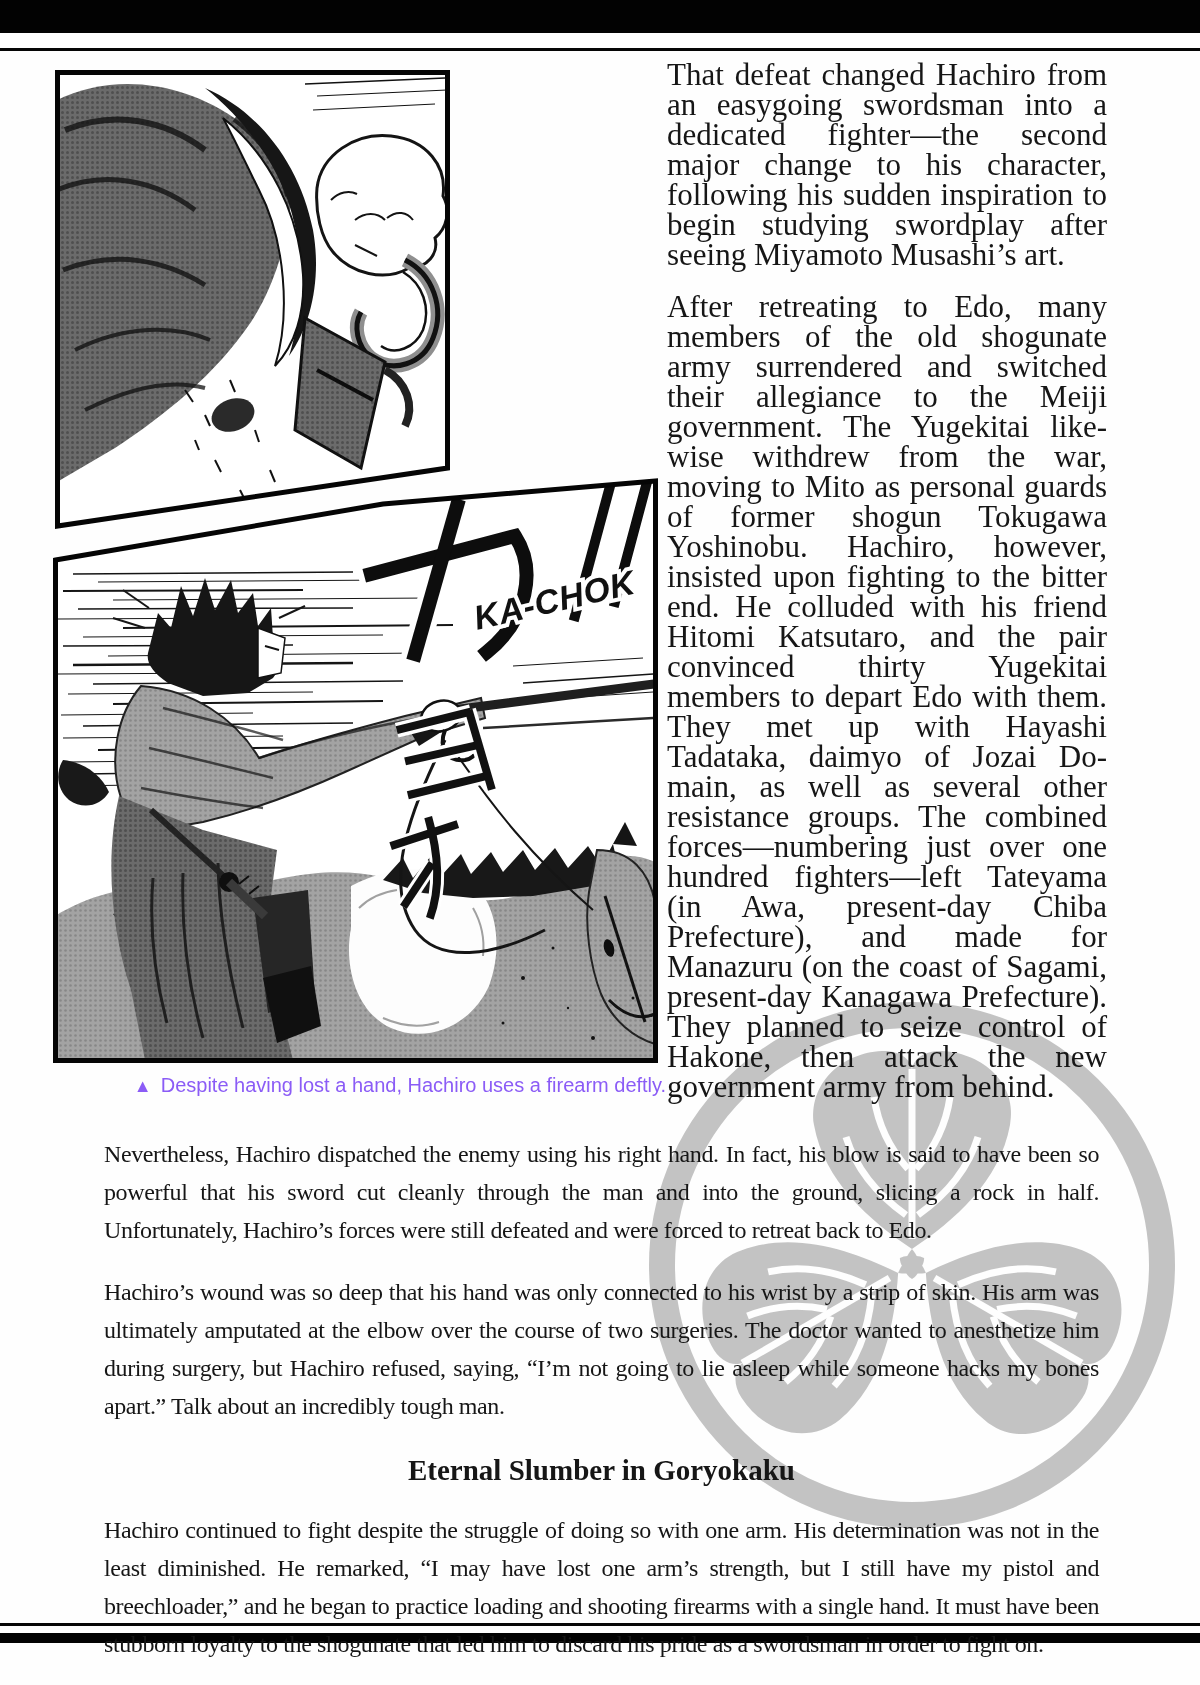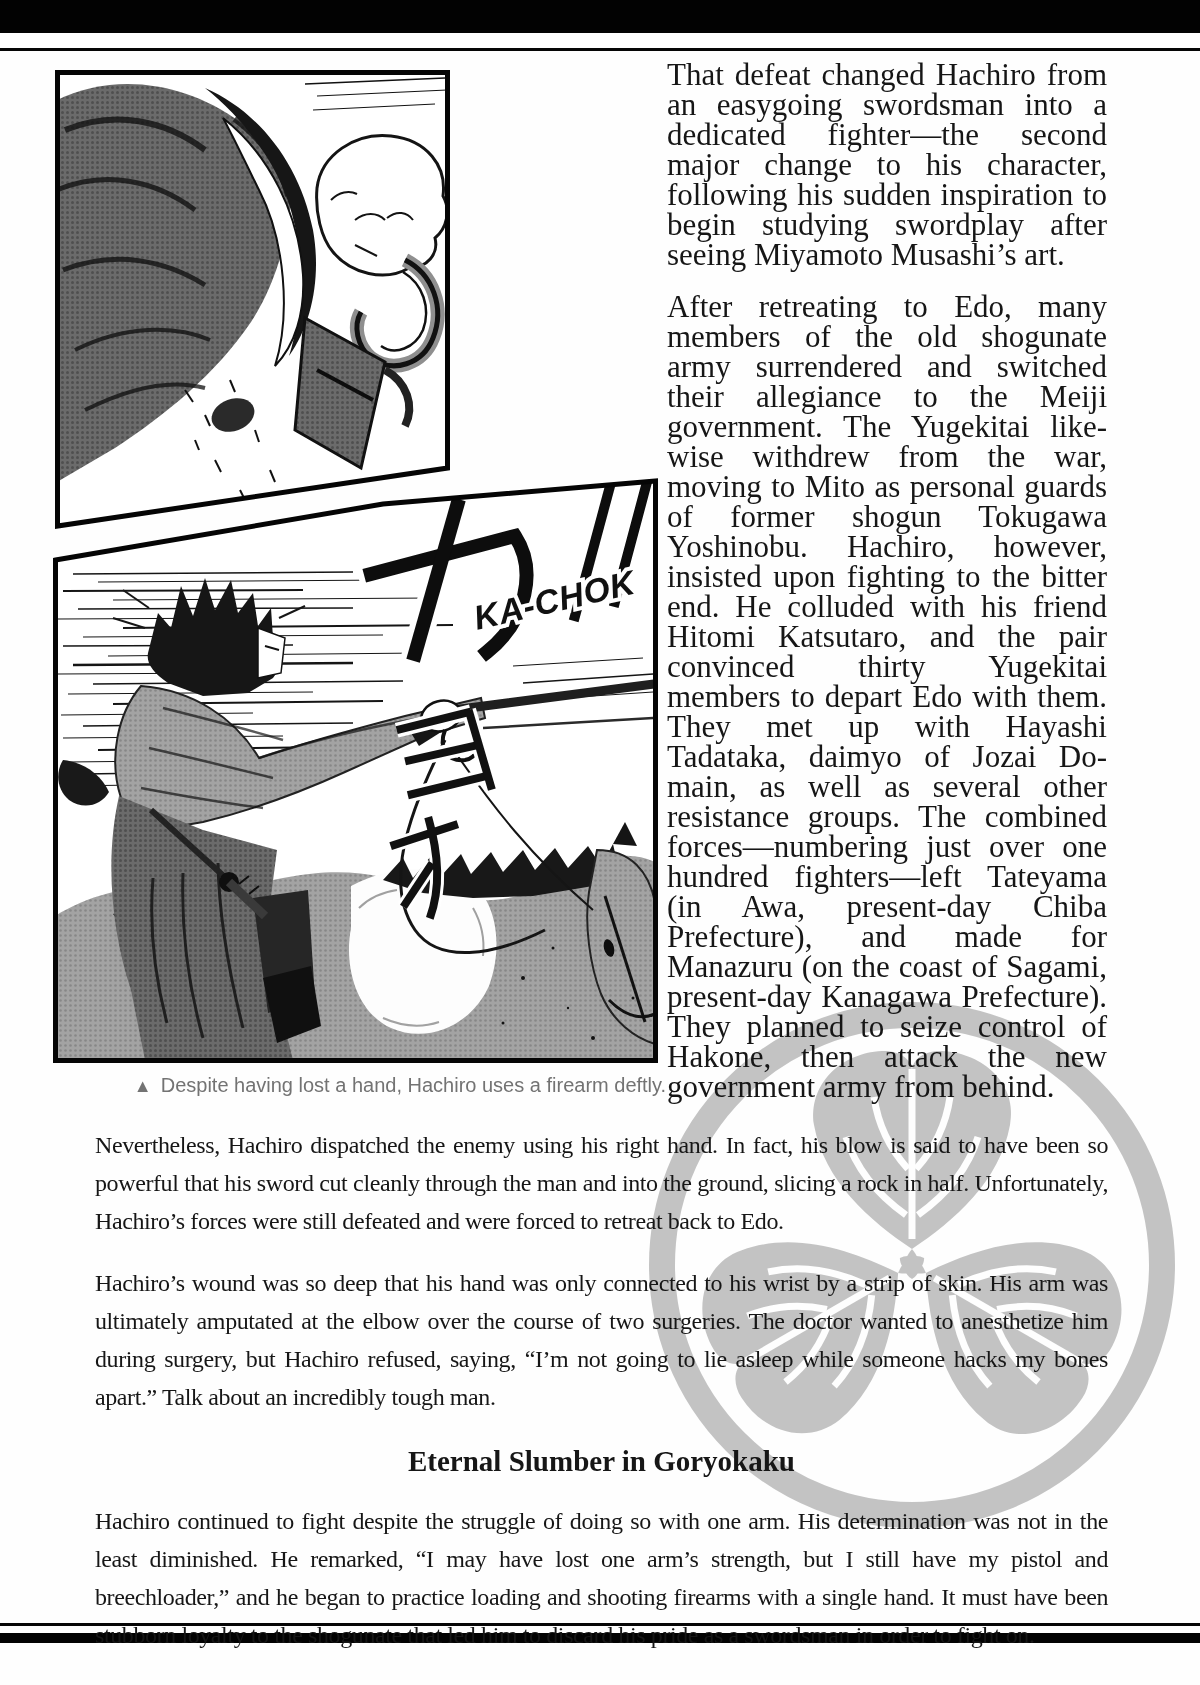--- a/index.html
+++ b/index.html
@@ -13,36 +13,36 @@
   .bot-rule{position:absolute;left:0;top:1623px;width:100%;height:3px;background:#050505;}
   .bot-bar{position:absolute;left:0;top:1633px;width:100%;height:10px;background:#020202;}
 
   .watermark{position:absolute;left:632px;top:985px;width:560px;height:560px;opacity:.45;z-index:0;}
 
   .manga{position:absolute;left:35px;top:70px;width:630px;height:1045px;margin:0;z-index:1;}
   .panel1{position:absolute;left:20px;top:0;}
   .panel2{position:absolute;left:18px;top:408px;}
   .caption{
     position:absolute;left:95px;top:1004px;width:540px;text-align:center;
-    font-family:"Liberation Sans",sans-serif;font-size:20px;color:#737373;white-space:nowrap;
+    font-family:"Liberation Sans",sans-serif;font-size:20px;color:#8b5cf6;white-space:nowrap;
   }
   .caption .marker{font-size:18px;margin-right:9px;}
 
   .col{
     position:absolute;left:667px;top:60px;width:440px;z-index:1;
     text-align:justify;font-size:31px;line-height:30px;
   }
   .col p{margin:0;}
   .col p + p{margin-top:22px;}
 
   .bodytext{
     position:absolute;left:95px;top:1126px;width:1013px;z-index:1;
     text-align:justify;font-size:24px;line-height:38px;letter-spacing:-0.4px;
   }
-  .bodytext p{margin:0;}
+  .bodytext p{margin:9px;}
   .bodytext p + p{margin-top:24px;}
   .bodytext h2{
     font-size:29px;font-weight:bold;margin:26px 0 22px 0;letter-spacing:0;
     text-align:center;
   }
 </style>
 </head>
 <body>
 
 <div class="page">

